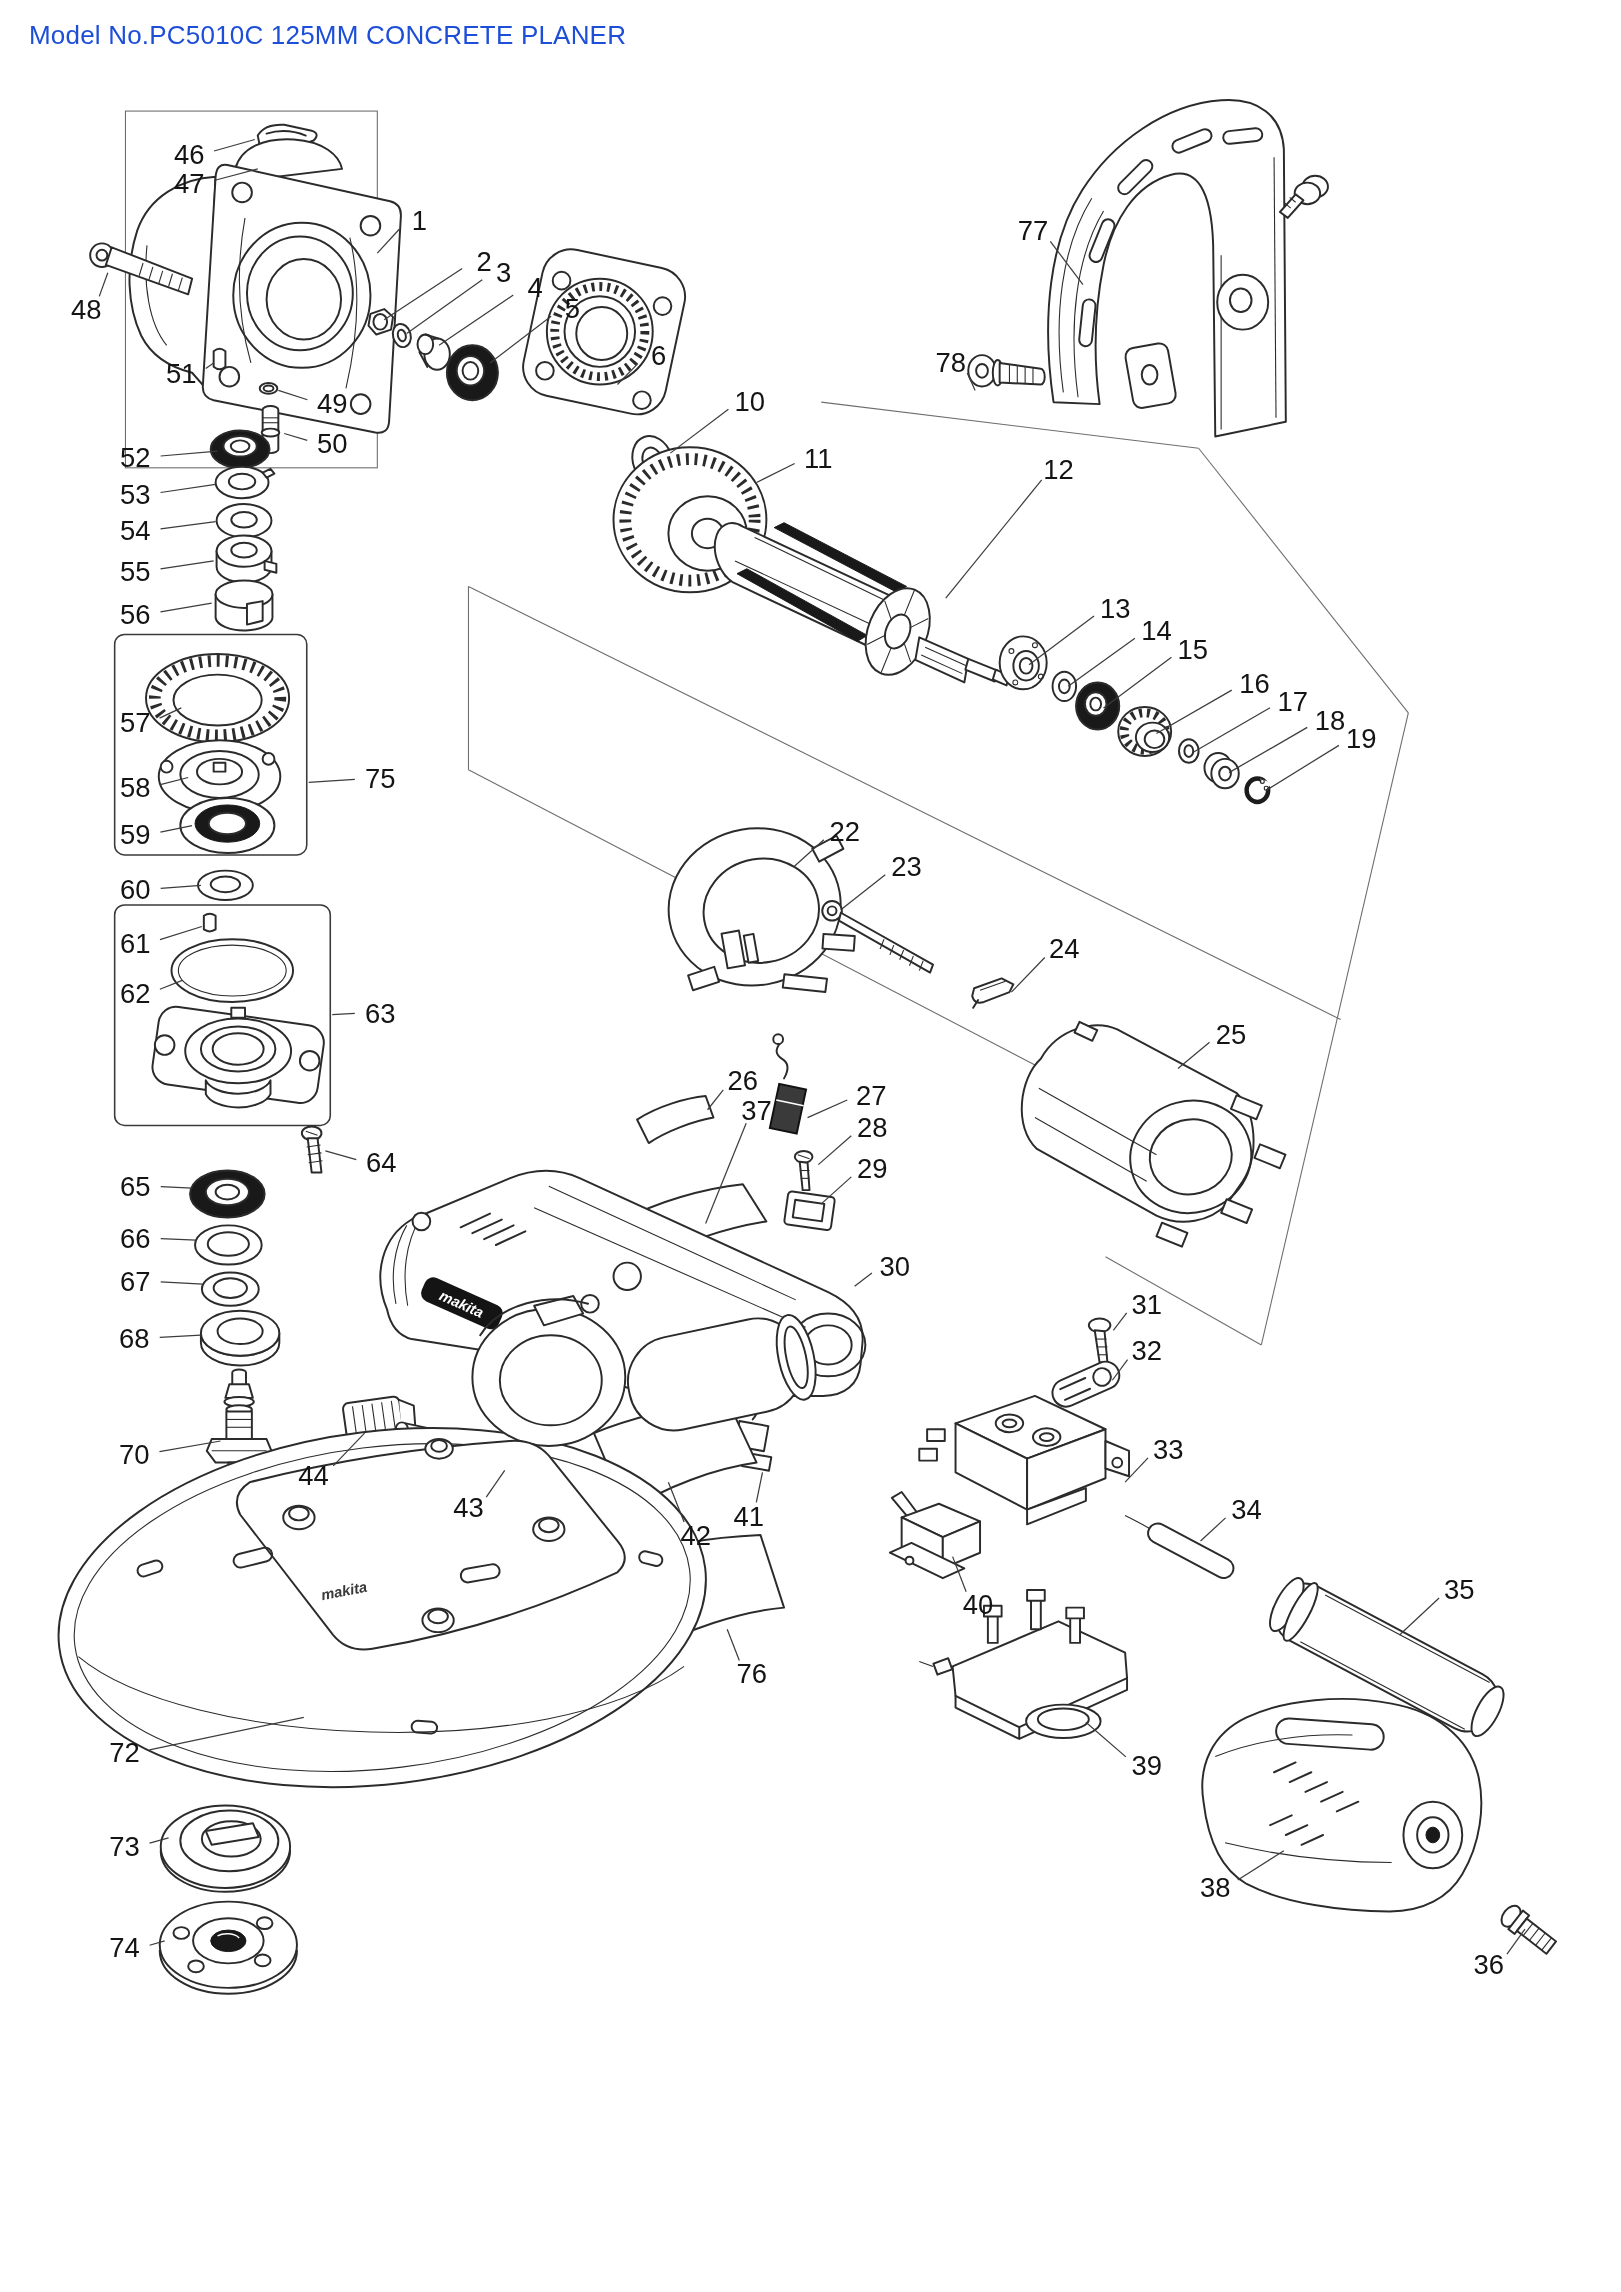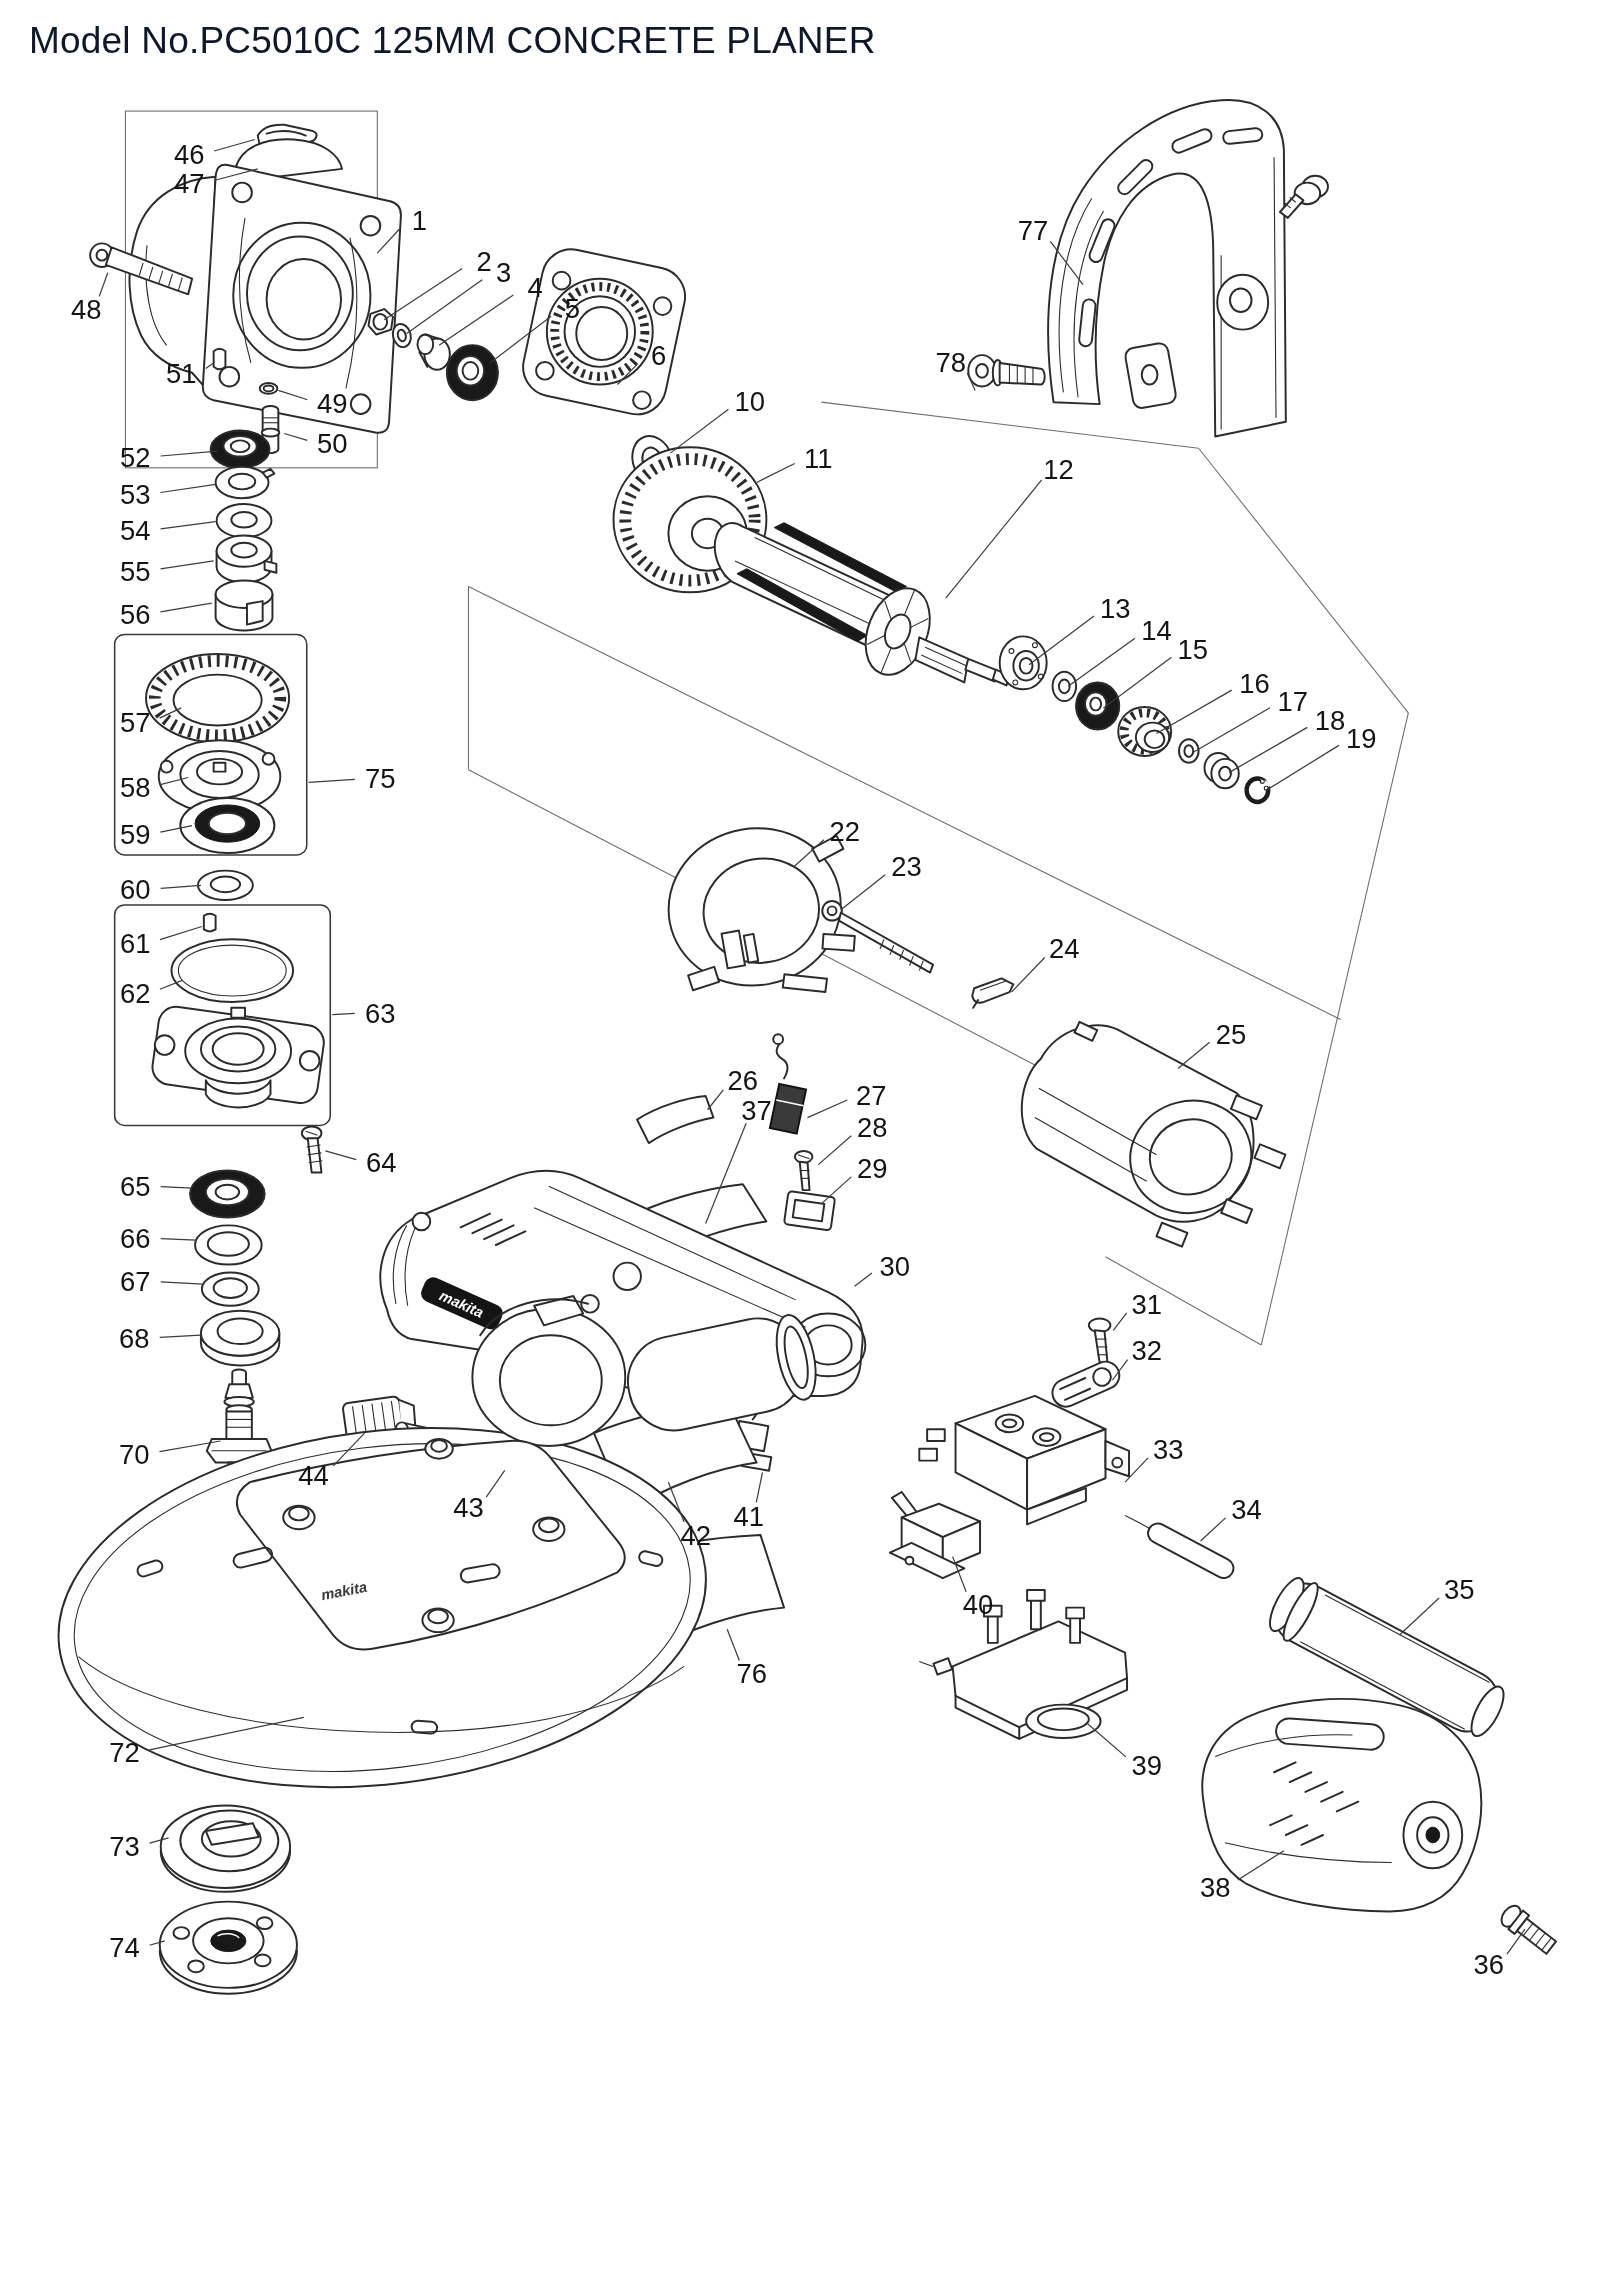--- a/index.html
+++ b/index.html
@@ -1,18 +1,18 @@
 <!DOCTYPE html>
 <html><head>
 <meta charset="utf-8">
 <style>
   html,body{margin:0;padding:0;background:#ffffff;}
   .page{position:relative;width:1621px;height:2293px;background:#fff;overflow:hidden;
         font-family:"Liberation Sans",sans-serif;}
-  .title{position:absolute;left:29px;top:19.6px;font-size:37px;font-weight:500;color:#0f172a;
+  .title{position:absolute;left:29px;top:19.6px;font-size:26px;font-weight:500;color:#1d4ed8;
          letter-spacing:0.2px;white-space:nowrap;text-align:center;}
   svg{position:absolute;left:0;top:0;}
   
   .s{fill:#fff;stroke:#2b2b2b;stroke-width:2;stroke-linejoin:round;stroke-linecap:round;}
   .o{fill:none;stroke:#2b2b2b;stroke-width:2;stroke-linejoin:round;stroke-linecap:round;}
   .t{fill:none;stroke:#2b2b2b;stroke-width:1.1;}
   .d{fill:#191919;stroke:#191919;stroke-width:1;}
   .cons{fill:none;stroke:#6d6d6d;stroke-width:1.1;}
   .box{fill:none;stroke:#3a3a3a;stroke-width:1.6;}
   .teeth{fill:none;stroke:#2b2b2b;stroke-width:12;stroke-dasharray:3 6;}

